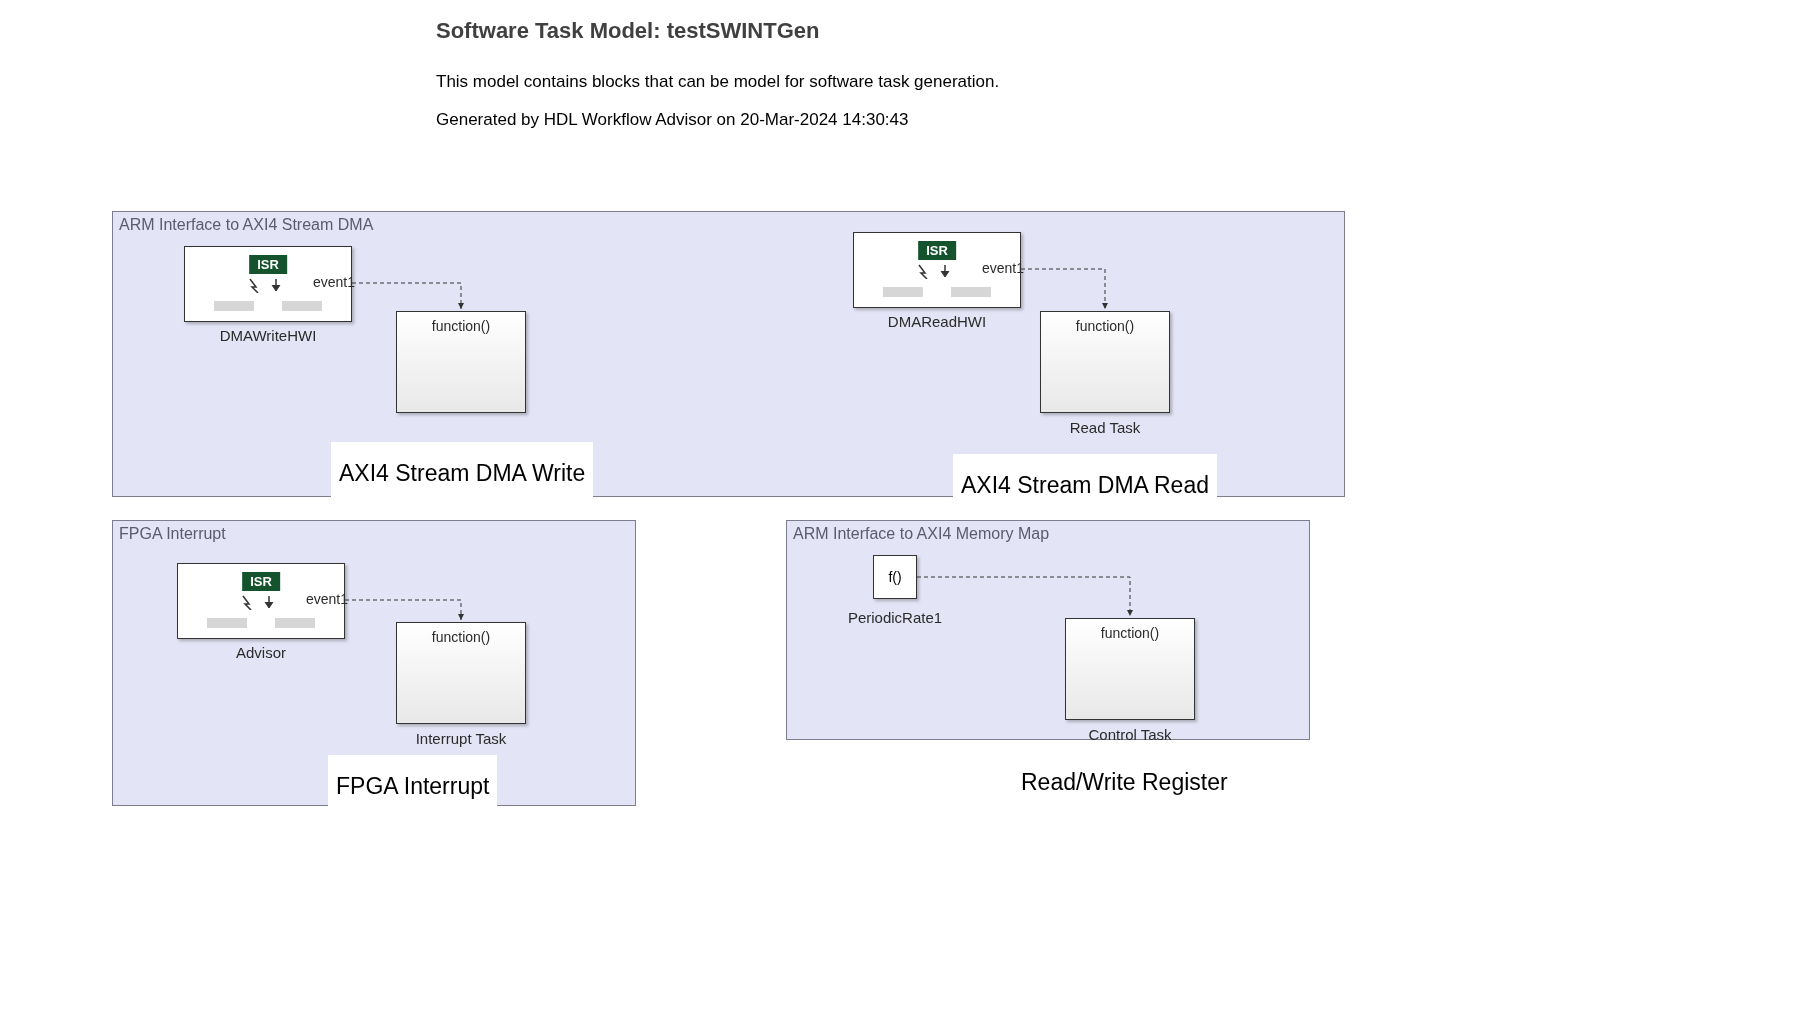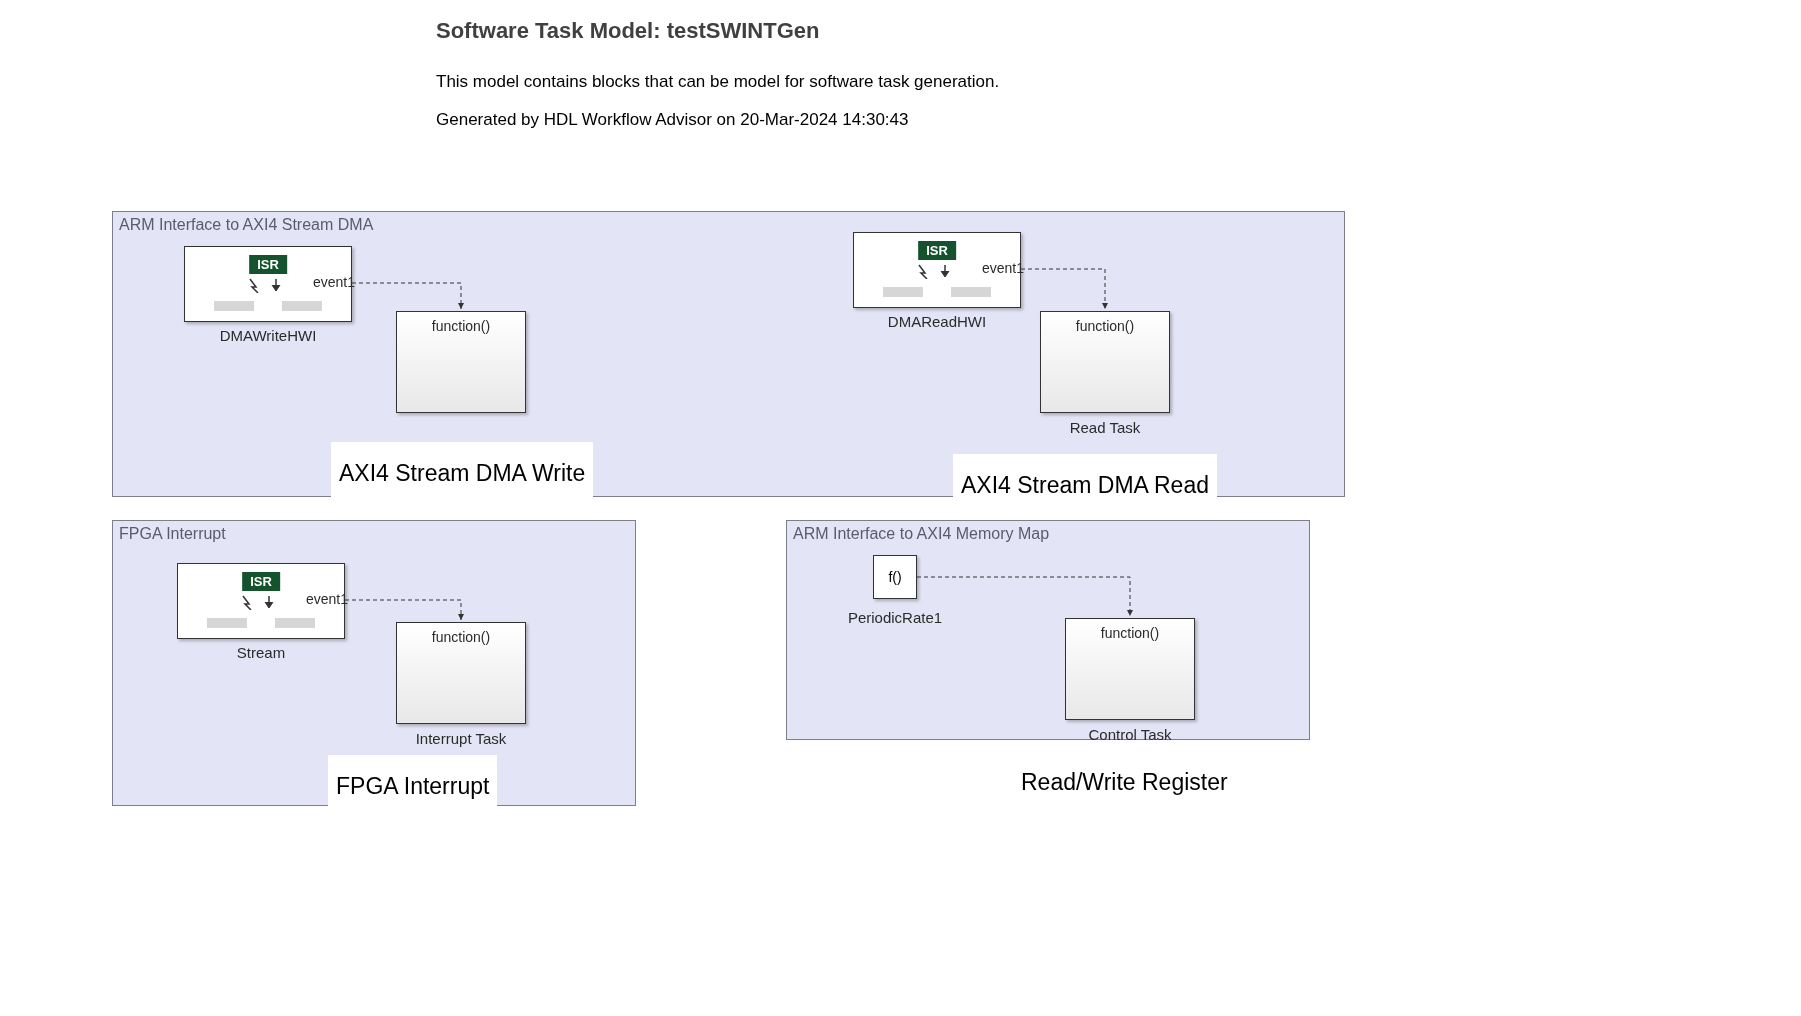--- a/index.html
+++ b/index.html
@@ -226,21 +226,21 @@
         <path d="M2 2 L8 10 L4 10 L10 16" stroke="#333" stroke-width="1.5" fill="none"></path>
         <path d="M28 2 L28 12" stroke="#333" stroke-width="1.5" fill="none"></path>
         <path d="M24 8 L28 14 L32 8" stroke="#333" stroke-width="1" fill="#333"></path>
       </svg>
     </div>
     <div class="isr-bars">
         <div class="bar"></div>
         <div class="bar"></div>
       </div>
   </div>
-  <div class="block-label" style="left:64px; top:123px; width:168px;">Stream</div>
+  <div class="block-label" style="left:64px; top:123px; width:168px;">Advisor</div>
   <div class="port-label" style="left:193px; top:70px;">event1</div>
 
   <div class="func-block" style="left:283px; top:101px;">
     <div class="func-text">function()</div>
   </div>
   <div class="block-label" style="left:283px; top:209px; width:130px;">Interrupt Task</div>
 
   <svg class="connector" style="left:232px; top:79px; width:126px; height:25px;">
     <defs>
         <marker id="ah3" markerWidth="8" markerHeight="8" refX="6" refY="3" orient="auto">

